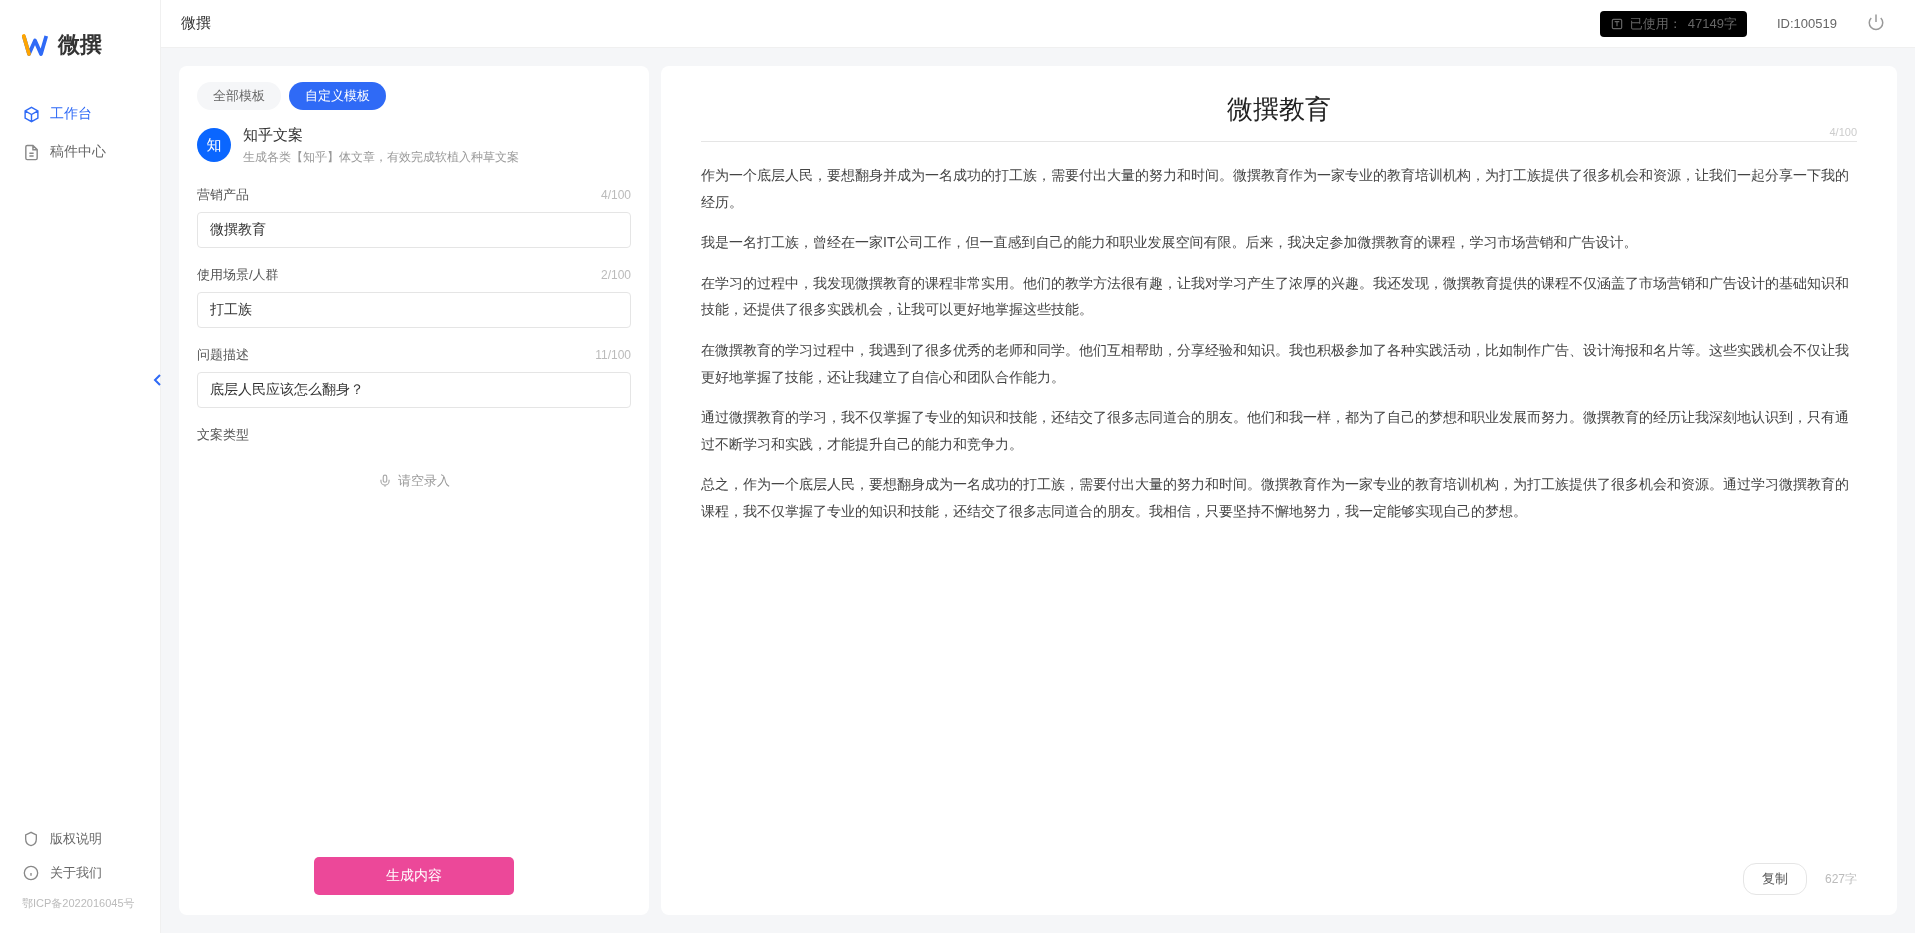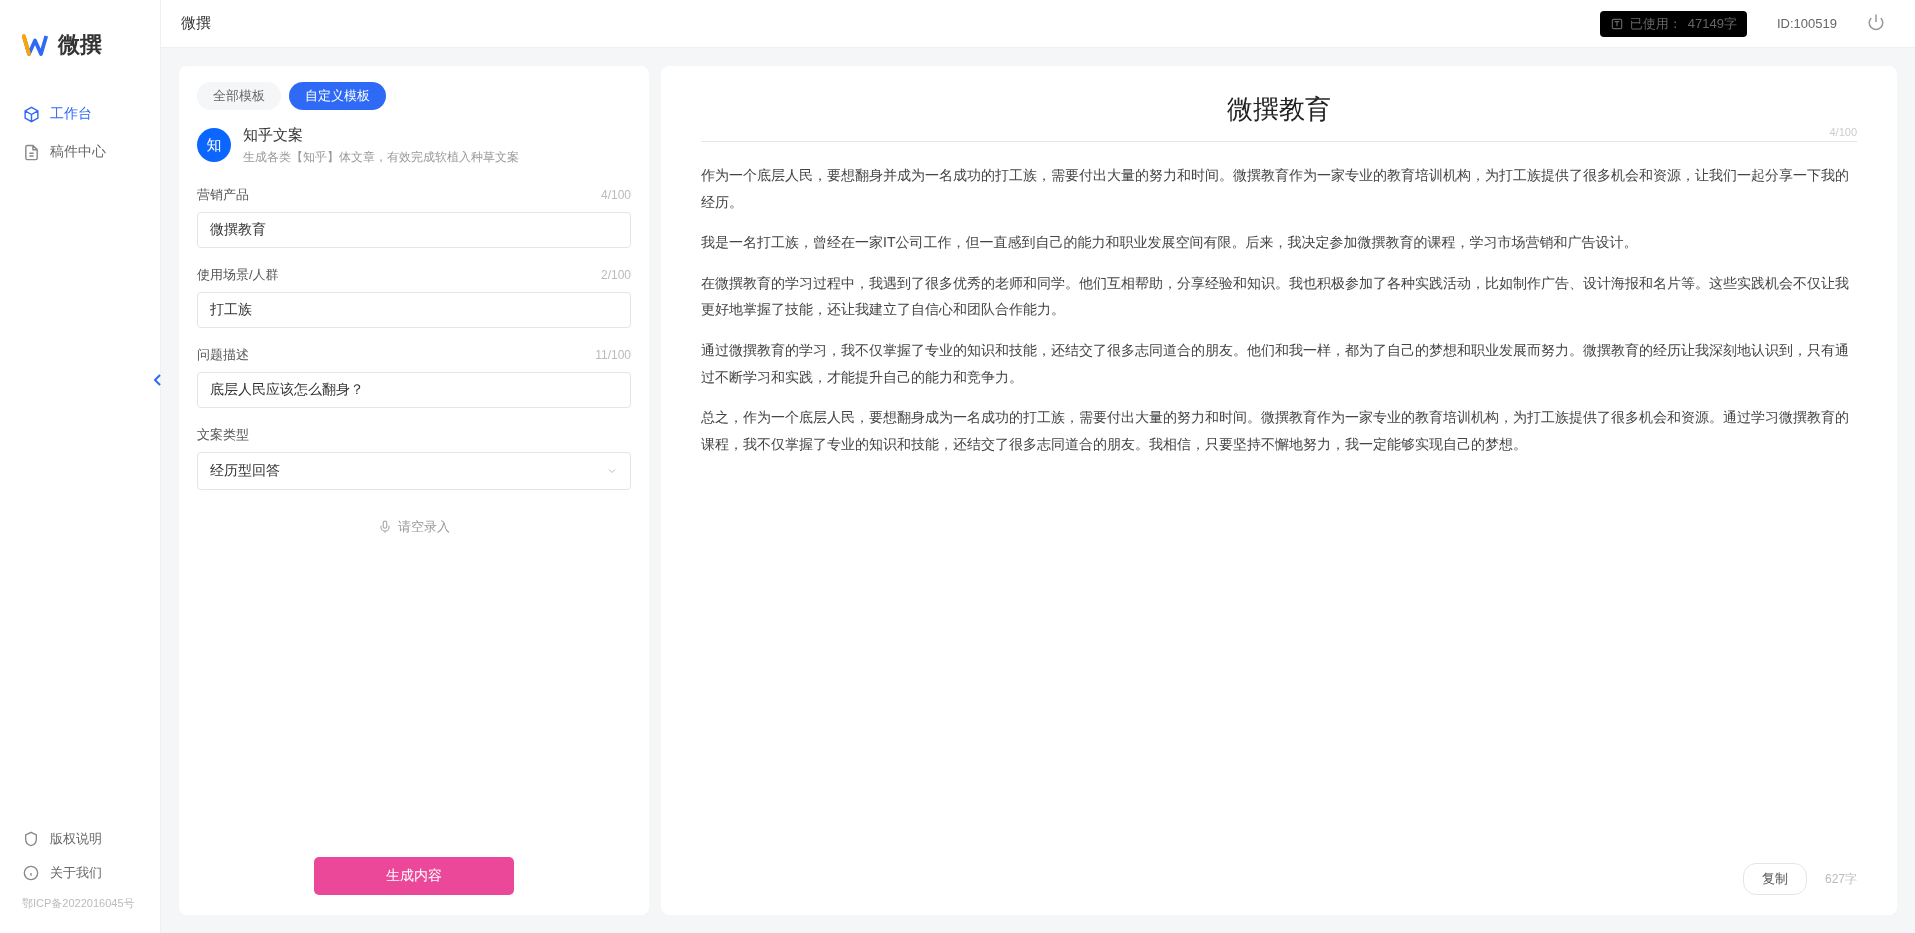--- a/index.html
+++ b/index.html
@@ -165,26 +165,20 @@
             <div class="form-label-row">
               <span class="form-label">问题描述</span>
               <span class="char-count">11/100</span>
             </div>
             <input class="form-input" value="底层人民应该怎么翻身？" style="">
           </div>
           <div class="form-group">
             <div class="form-label-row">
               <span class="form-label">文案类型</span>
             </div>
-            <div class="form-select">
-              <span>经历型回答</span>
-              <svg width="12" height="12" viewBox="0 0 24 24" fill="none" stroke="#bbb" stroke-width="2">
-                  <path d="M6 9 l6 6 l6 -6"></path>
-                </svg>
-            </div>
           </div>
           <div class="recording-row">
             <svg width="14" height="14" viewBox="0 0 24 24" fill="none" stroke="#aaa" stroke-width="2">
                 <rect x="9" y="2" width="6" height="12" rx="3"></rect>
                 <path d="M5 10 v2 a7 7 0 0 0 14 0 v-2 M12 19 v3"></path>
               </svg>
             <span>请空录入</span>
           </div>
         </div>
         <div class="panel-footer">
@@ -193,20 +187,21 @@
       </div>
 
       <div class="panel right-panel">
         <div class="output-header">
           <div class="output-title">微撰教育</div>
           <span class="output-count">4/100</span>
         </div>
         <div class="output-body">
           <p>作为一个底层人民，要想翻身并成为一名成功的打工族，需要付出大量的努力和时间。微撰教育作为一家专业的教育培训机构，为打工族提供了很多机会和资源，让我们一起分享一下我的经历。</p>
           <p>我是一名打工族，曾经在一家IT公司工作，但一直感到自己的能力和职业发展空间有限。后来，我决定参加微撰教育的课程，学习市场营销和广告设计。</p>
+          <p>在学习的过程中，我发现微撰教育的课程非常实用。他们的教学方法很有趣，让我对学习产生了浓厚的兴趣。我还发现，微撰教育提供的课程不仅涵盖了市场营销和广告设计的基础知识和技能，还提供了很多实践机会，让我可以更好地掌握这些技能。</p>
           <p>在微撰教育的学习过程中，我遇到了很多优秀的老师和同学。他们互相帮助，分享经验和知识。我也积极参加了各种实践活动，比如制作广告、设计海报和名片等。这些实践机会不仅让我更好地掌握了技能，还让我建立了自信心和团队合作能力。</p>
           <p>通过微撰教育的学习，我不仅掌握了专业的知识和技能，还结交了很多志同道合的朋友。他们和我一样，都为了自己的梦想和职业发展而努力。微撰教育的经历让我深刻地认识到，只有通过不断学习和实践，才能提升自己的能力和竞争力。</p>
           <p>总之，作为一个底层人民，要想翻身成为一名成功的打工族，需要付出大量的努力和时间。微撰教育作为一家专业的教育培训机构，为打工族提供了很多机会和资源。通过学习微撰教育的课程，我不仅掌握了专业的知识和技能，还结交了很多志同道合的朋友。我相信，只要坚持不懈地努力，我一定能够实现自己的梦想。</p>
         </div>
         <div class="output-footer">
           <button class="copy-btn">复制</button>
           <span class="word-count">627字</span>
         </div>
       </div>
     </div>

